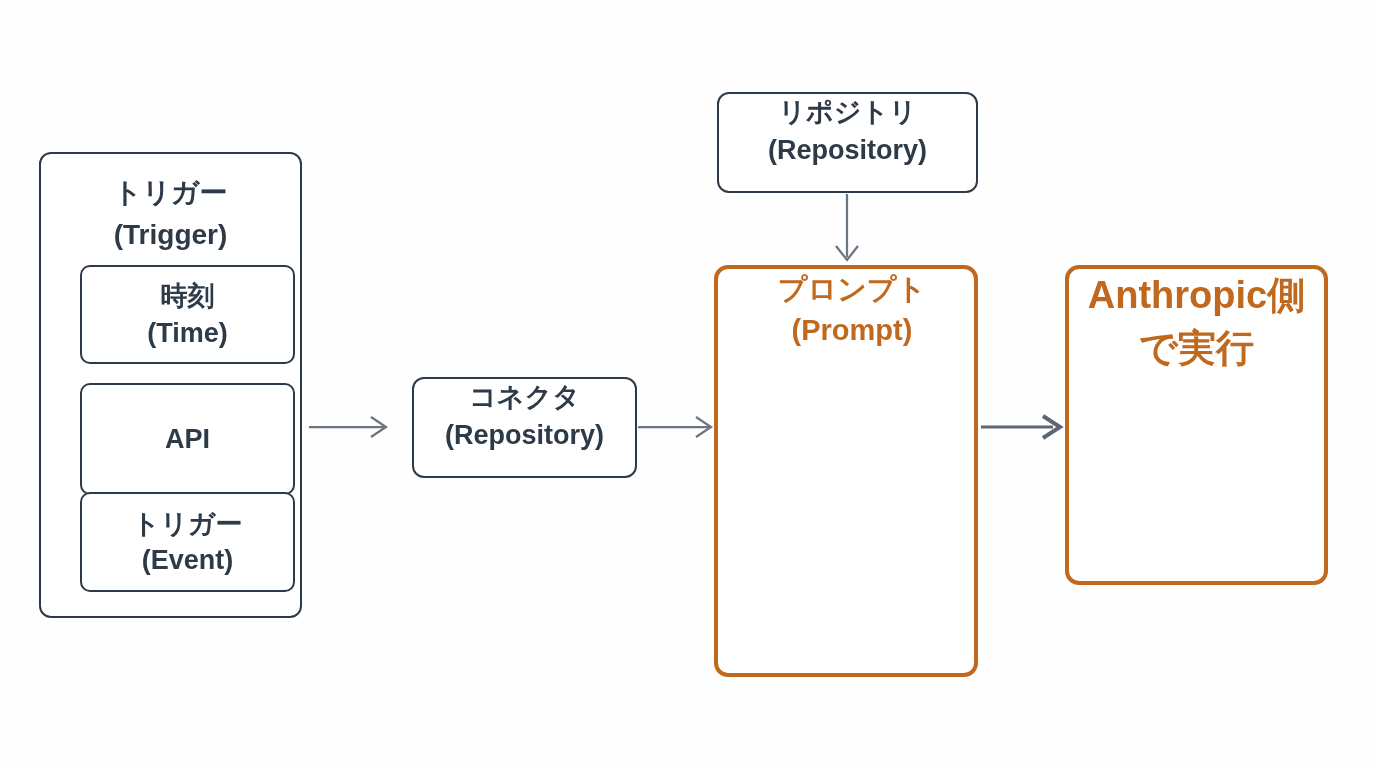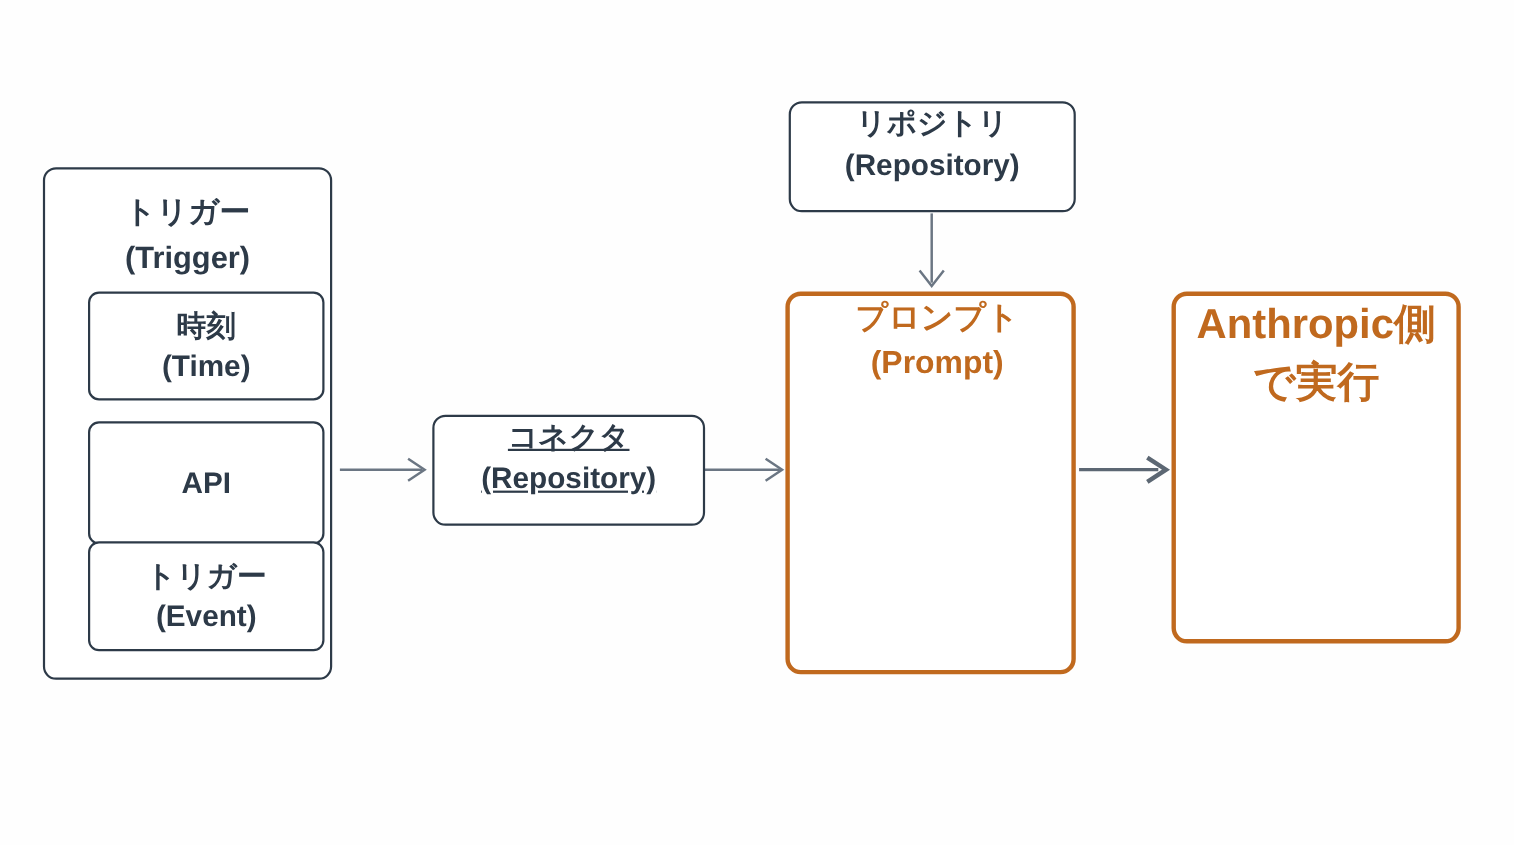--- a/index.html
+++ b/index.html
@@ -61,23 +61,23 @@
     text-align:center;
     font-size:27px;
     line-height:1.35;
     margin-left:16px;
   }
   
   .trigger-group{left:39px;top:152px;width:263px;height:466px;}
   .sub-time{top:111px;height:99px;}
   .sub-api{top:229px;height:112px;}
   .sub-event{top:338px;height:100px;}
-  .connector{left:393px;top:377px;width:248px;height:101px;text-decoration:underline;}
+  .connector{left:412px;top:377px;width:225px;height:101px;}
   .repository{left:717px;top:92px;width:261px;height:101px;}
-  .prompt{left:714px;top:265px;width:264px;height:348px;font-size:29px;padding-left:12px;}
+  .prompt{left:714px;top:265px;width:264px;height:412px;font-size:29px;padding-left:12px;}
   .anthropic{left:1065px;top:265px;width:263px;height:320px;font-size:38px;}
 </style>
 </head>
 <body>
 
 <div class="canvas">
 
   <svg class="arrows" viewBox="0 0 1376 768" fill="none">
     <g stroke="#6b7683" stroke-width="2.25">
       <line x1="309" y1="427" x2="384" y2="427"></line>

